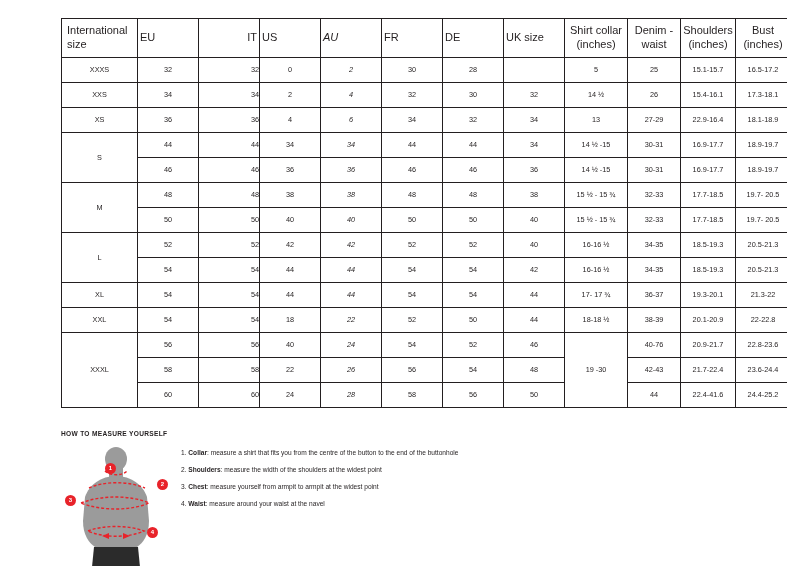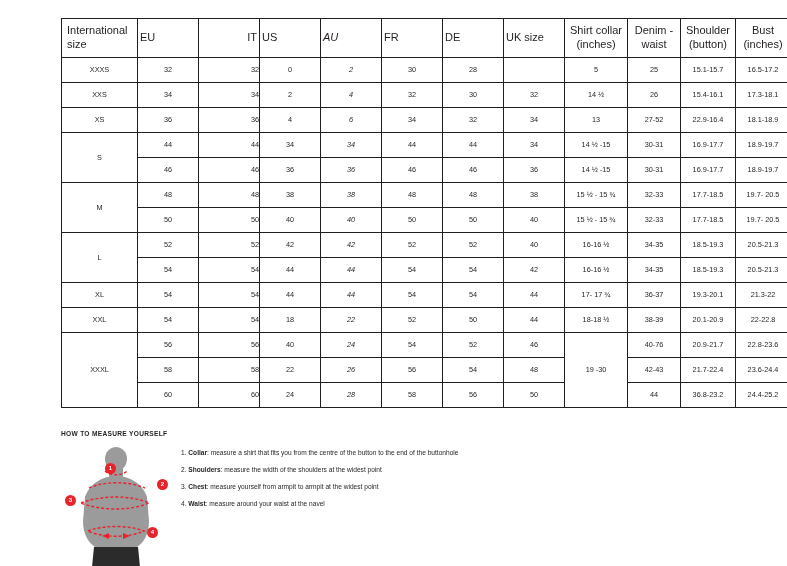--- a/index.html
+++ b/index.html
@@ -180,21 +180,21 @@
         <th class="col-intl left-head">International size</th>
         <th class="col-eu">EU</th>
         <th class="col-it">IT</th>
         <th class="col-us">US</th>
         <th class="col-au">AU</th>
         <th class="col-fr">FR</th>
         <th class="col-de">DE</th>
         <th class="col-uk">UK size</th>
         <th class="col-collar">Shirt collar (inches)</th>
         <th class="col-denim">Denim - waist</th>
-        <th class="col-shoulder">Shoulder (button)</th>
+        <th class="col-shoulder">Shoulders (inches)</th>
         <th class="col-bust">Bust (inches)</th>
       </tr>
     </thead>
     <tbody id="table-body">
         <tr>
           <td class="col-intl">XXXS</td>
           <td class="col-eu">32</td>
           <td class="col-it">32</td>
           <td class="col-us">0</td>
           <td class="col-au">2</td>
@@ -223,21 +223,21 @@
         <tr>
           <td class="col-intl">XS</td>
           <td class="col-eu">36</td>
           <td class="col-it">36</td>
           <td class="col-us">4</td>
           <td class="col-au">6</td>
           <td class="col-fr">34</td>
           <td class="col-de">32</td>
           <td class="col-uk">34</td>
           <td class="col-collar">13</td>
-          <td class="col-denim">27-52</td>
+          <td class="col-denim">27-29</td>
           <td class="col-shoulder">22.9-16.4</td>
           <td class="col-bust">18.1-18.9</td>
         </tr>
         <tr>
           <td class="col-intl" rowspan="2">S</td>
           <td class="col-eu">44</td>
           <td class="col-it">44</td>
           <td class="col-us">34</td>
           <td class="col-au">34</td>
           <td class="col-fr">44</td>
@@ -371,21 +371,21 @@
         </tr>
         <tr>
           <td class="col-eu">60</td>
           <td class="col-it">60</td>
           <td class="col-us">24</td>
           <td class="col-au">28</td>
           <td class="col-fr">58</td>
           <td class="col-de">56</td>
           <td class="col-uk">50</td>
           <td class="col-denim">44</td>
-          <td class="col-shoulder">36.8-23.2</td>
+          <td class="col-shoulder">22.4-41.6</td>
           <td class="col-bust">24.4-25.2</td>
         </tr>
       </tbody>
   </table>
 
   <div class="howto">
     <div class="howto-title">HOW TO MEASURE YOURSELF</div>
     <div class="howto-body">
       <div class="figure">
         <svg class="fig-svg" width="110" height="125" viewBox="0 0 110 125">

